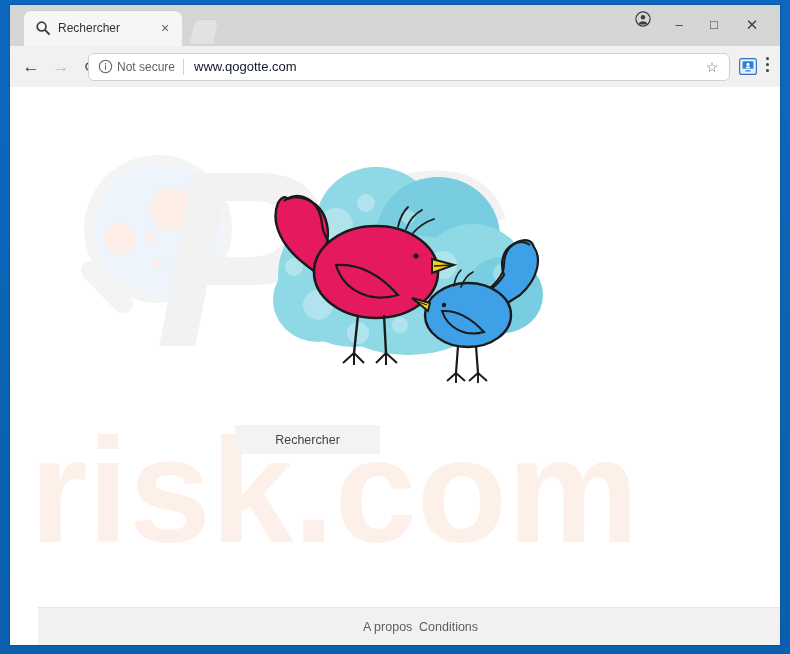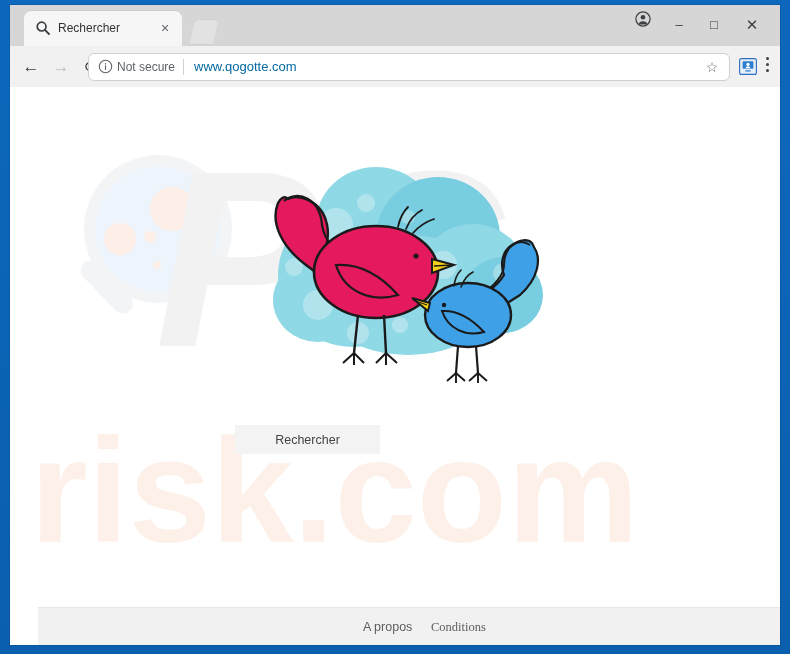--- a/index.html
+++ b/index.html
@@ -145,21 +145,21 @@
   #omnibox-sep {
     position: absolute;
     left: 94px; top: 5px;
     width: 1px; height: 16px;
     background: #d0d0d0;
   }
   #url-text {
     position: absolute;
     left: 105px; top: 4px;
     font-size: 13px;
-    color: #0369a1;
+    color: #0f172a;
     line-height: 18px;
     white-space: nowrap;
   }
   #bookmark-star {
     position: absolute;
     right: 9px; top: 5px;
     width: 16px; height: 16px;
     color: #5f6368;
     font-size: 14px;
     line-height: 16px;
@@ -291,21 +291,21 @@
   .footer-link {
     position: absolute;
     top: 12px;
     font-size: 12.5px;
     color: #5e5e5e;
     text-decoration: none;
     cursor: pointer;
     white-space: nowrap;
   }
   #footer-about { left: 325px; }
-  #footer-terms { left: 393px; font-family: Liberation Serif, serif; }
+  #footer-terms { left: 381px; }
 </style>
 </head>
 <body>
 
 <div id="desktop">
 
   <div id="browser-window">
 
     <div id="tabstrip">
 

